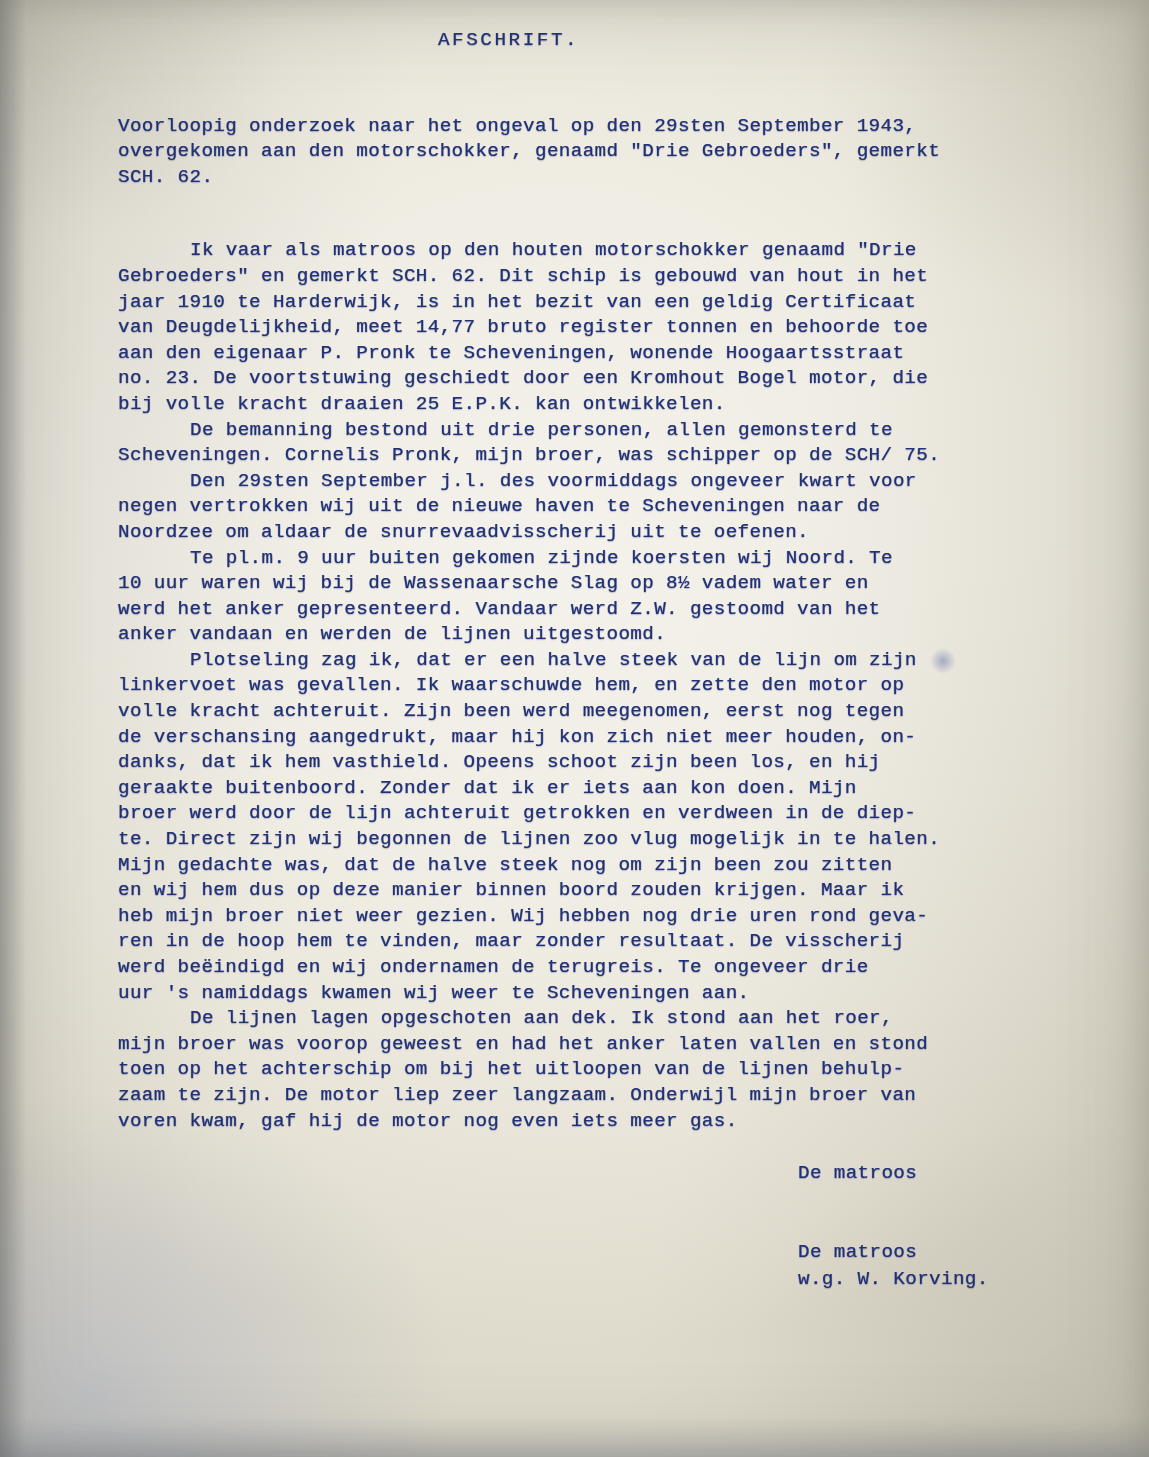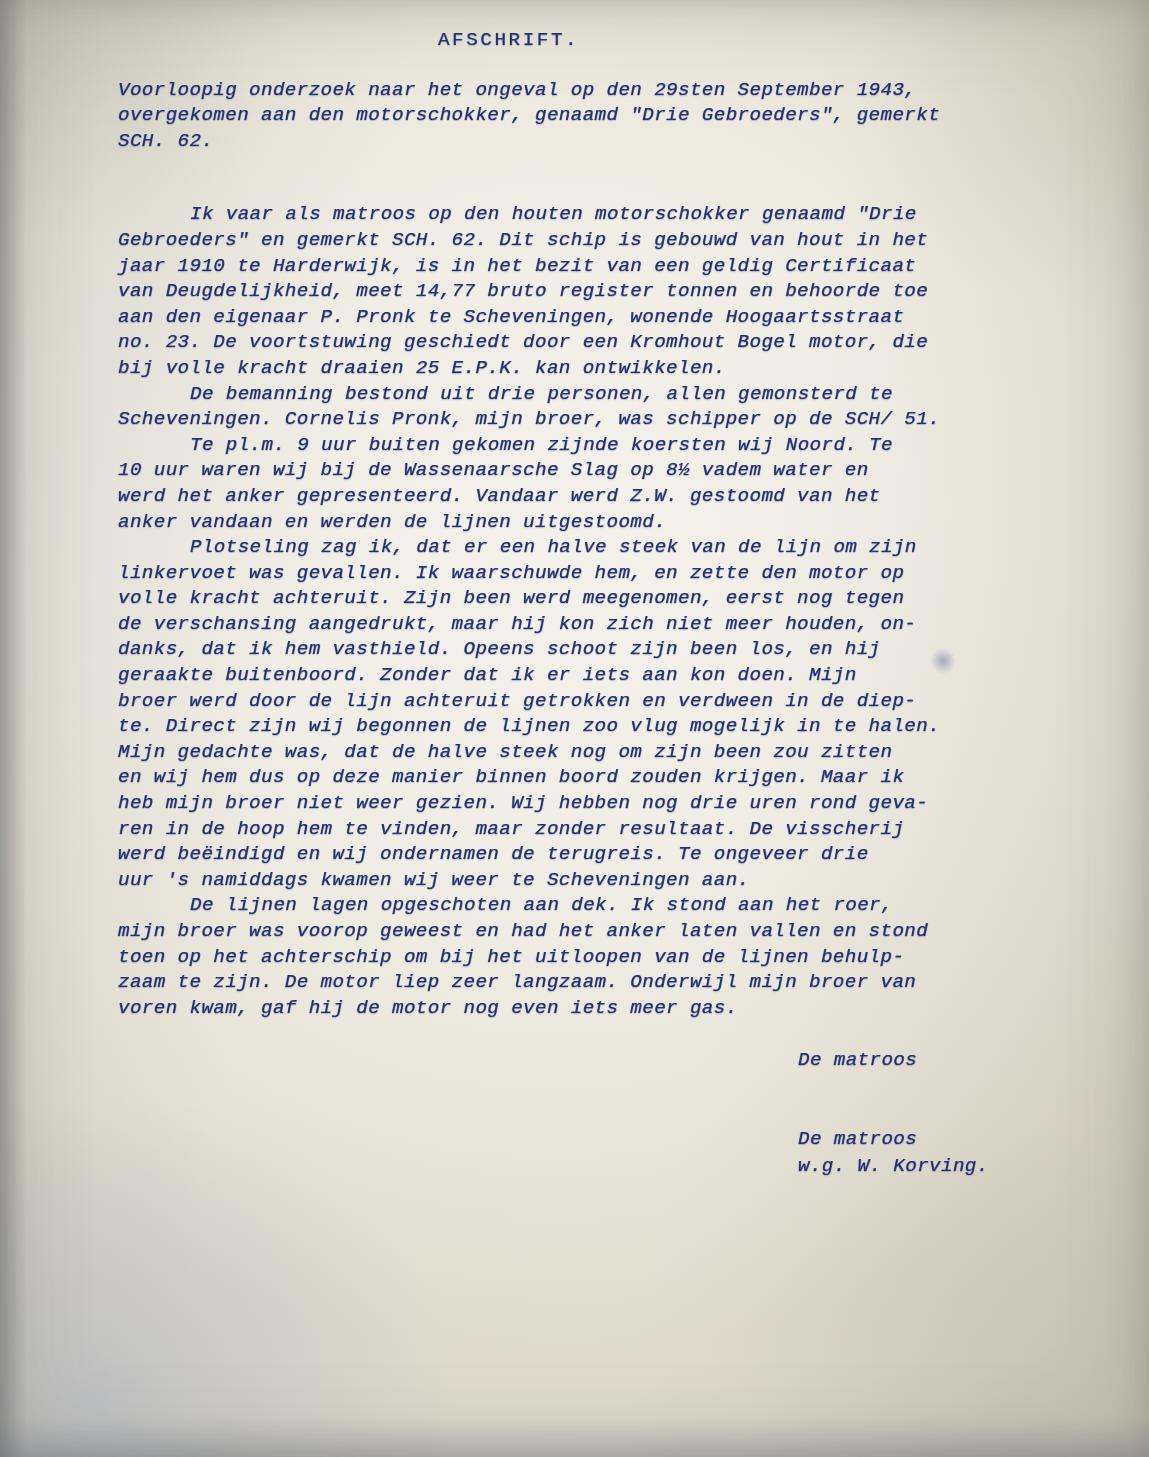--- a/index.html
+++ b/index.html
@@ -56,31 +56,30 @@
     color: #213174;
     text-shadow:
       0.5px 0 0 rgba(40,60,140,0.45),
       -0.4px 0.3px 0 rgba(30,45,120,0.25),
       0 0.6px 1.1px rgba(25,40,110,0.30);
     filter: blur(0.18px);
     white-space: pre-wrap;
   }
   .heading {
     margin-left: 320px;
-    margin-bottom: 24px;
+    margin-bottom: 60px;
     letter-spacing: 2.6px;
   }
   .block { margin-bottom: 24px; }
   .block.tight { margin-bottom: 0; }
   .indent { text-indent: 72px; }
-  .para { margin: 0; font-style: italic; }
+  .para { margin: 0; }
   .sig {
     margin-left: 680px;
     line-height: 27px;
-    font-style: italic;
   }
   .gap-sm { height: 12px; }
   .gap-md { height: 26px; }
   .smudge1 {
     position: absolute;
     left: 930px; top: 648px;
     width: 26px; height: 26px;
     background: radial-gradient(circle, rgba(40,60,140,0.35) 0%, rgba(40,60,140,0) 70%);
     pointer-events: none;
   }
@@ -120,21 +119,24 @@
 
       <div class="block tight">
         <p class="typed para indent">Ik vaar als matroos op den houten motorschokker genaamd "Drie
 Gebroeders" en gemerkt SCH. 62. Dit schip is gebouwd van hout in het
 jaar 1910 te Harderwijk, is in het bezit van een geldig Certificaat
 van Deugdelijkheid, meet 14,77 bruto register tonnen en behoorde toe
 aan den eigenaar P. Pronk te Scheveningen, wonende Hoogaartsstraat
 no. 23. De voortstuwing geschiedt door een Kromhout Bogel motor, die
 bij volle kracht draaien 25 E.P.K. kan ontwikkelen.</p>
         <p class="typed para indent">De bemanning bestond uit drie personen, allen gemonsterd te
-Scheveningen. Cornelis Pronk, mijn broer, was schipper op de SCH/ 51.</p>
+Scheveningen. Cornelis Pronk, mijn broer, was schipper op de SCH/ 75.</p>
+        <p class="typed para indent">Den 29sten September j.l. des voormiddags ongeveer kwart voor
+negen vertrokken wij uit de nieuwe haven te Scheveningen naar de
+Noordzee om aldaar de snurrevaadvisscherij uit te oefenen.</p>
         <p class="typed para indent">Te pl.m. 9 uur buiten gekomen zijnde koersten wij Noord. Te
 10 uur waren wij bij de Wassenaarsche Slag op 8½ vadem water en
 werd het anker gepresenteerd. Vandaar werd Z.W. gestoomd van het
 anker vandaan en werden de lijnen uitgestoomd.</p>
         <p class="typed para indent">Plotseling zag ik, dat er een halve steek van de lijn om zijn
 linkervoet was gevallen. Ik waarschuwde hem, en zette den motor op
 volle kracht achteruit. Zijn been werd meegenomen, eerst nog tegen
 de verschansing aangedrukt, maar hij kon zich niet meer houden, on-
 danks, dat ik hem vasthield. Opeens schoot zijn been los, en hij
 geraakte buitenboord. Zonder dat ik er iets aan kon doen. Mijn

